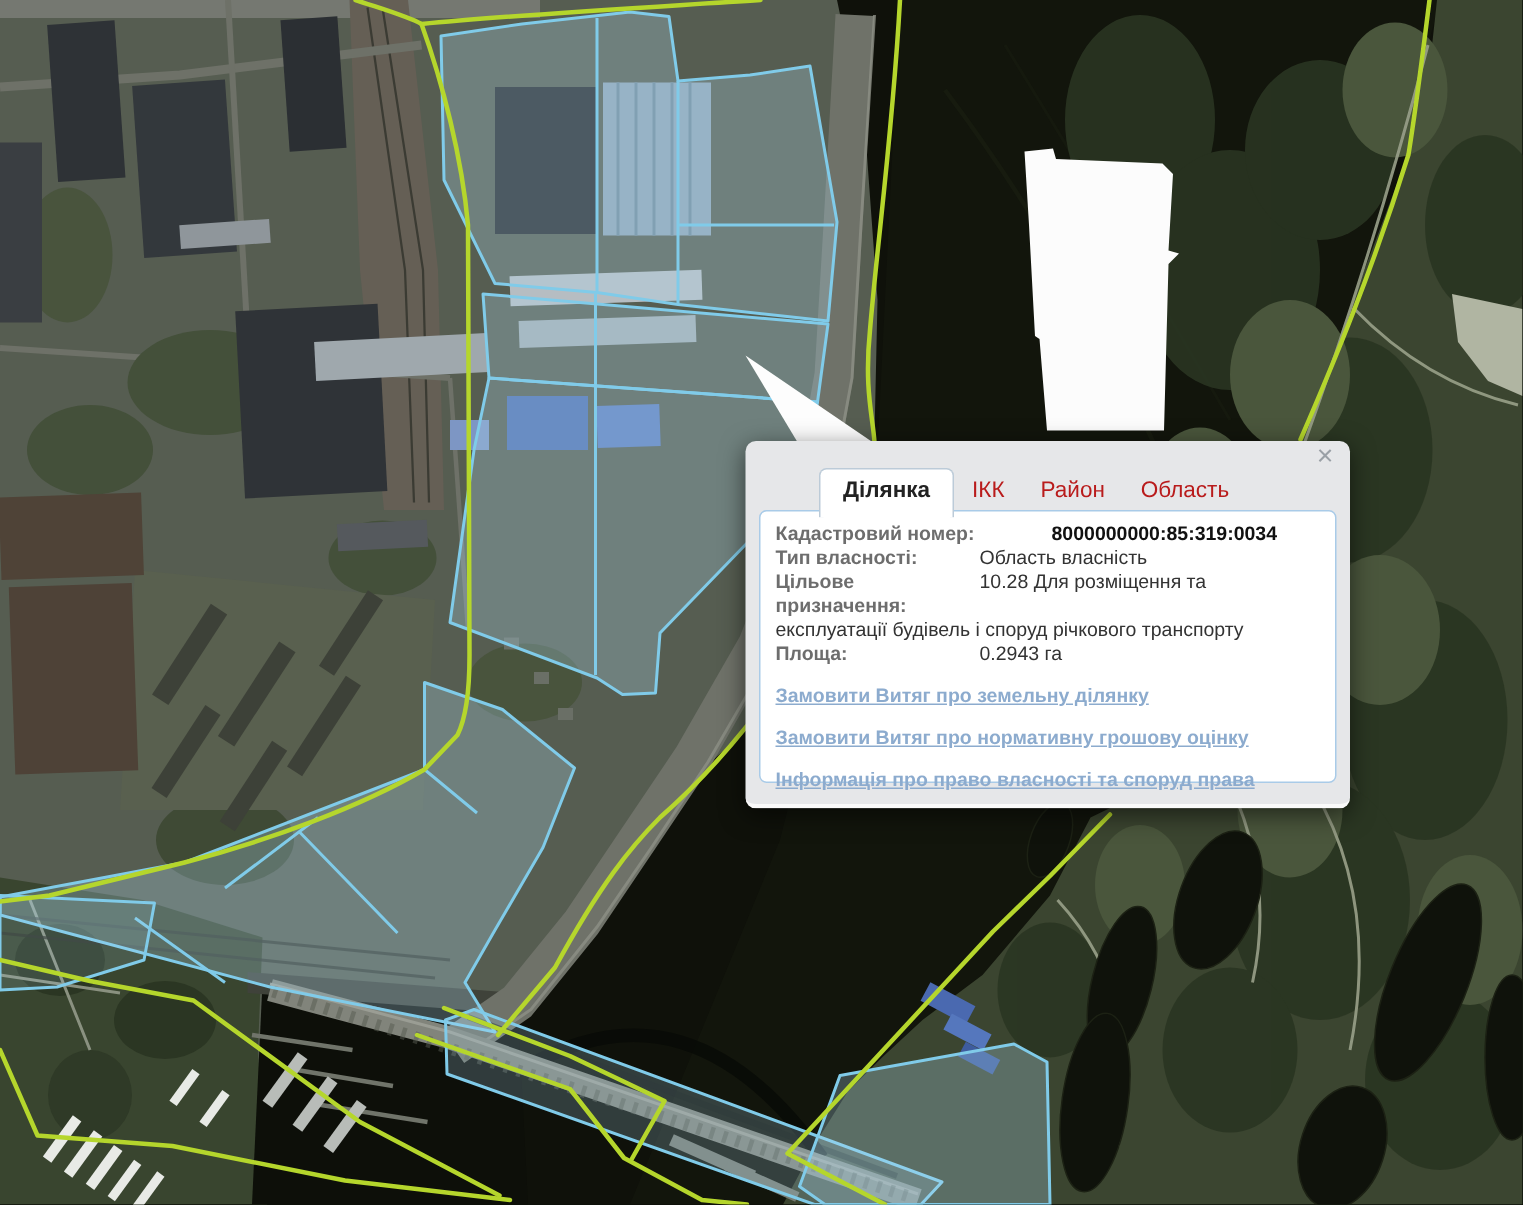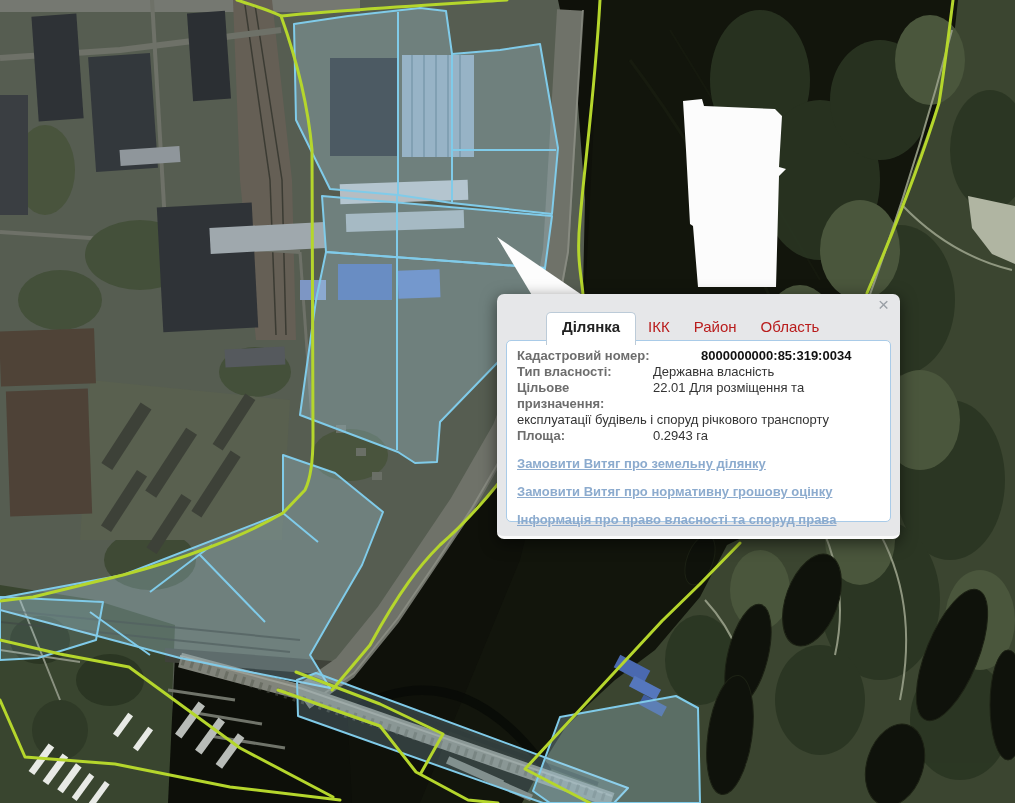--- a/index.html
+++ b/index.html
@@ -224,24 +224,24 @@
       <div class="tab">ІКК</div>
       <div class="tab">Район</div>
       <div class="tab">Область</div>
     </div>
 
     <div class="content">
       <div class="frow">
         <span class="flabel">Кадастровий номер:</span><span class="fvalue bold">8000000000:85:319:0034</span>
       </div>
       <div class="frow">
-        <span class="flabel">Тип власності:</span><span class="fvalue">Державна власність</span>
-      </div>
-      <div class="frow">
-        <span class="flabel">Цільове призначення:</span><span class="fvalue">22.01 Для розміщення та експлуатації будівель і споруд річкового транспорту</span>
+        <span class="flabel">Тип власності:</span><span class="fvalue">Область власність</span>
+      </div>
+      <div class="frow">
+        <span class="flabel">Цільове призначення:</span><span class="fvalue">10.28 Для розміщення та експлуатації будівель і споруд річкового транспорту</span>
       </div>
       <div class="frow">
         <span class="flabel">Площа:</span><span class="fvalue">0.2943 га</span>
       </div>
 
       <div class="links">
         <a>Замовити Витяг про земельну ділянку</a>
         <a>Замовити Витяг про нормативну грошову оцінку</a>
         <a>Інформація про право власності та споруд права</a>
       </div>

